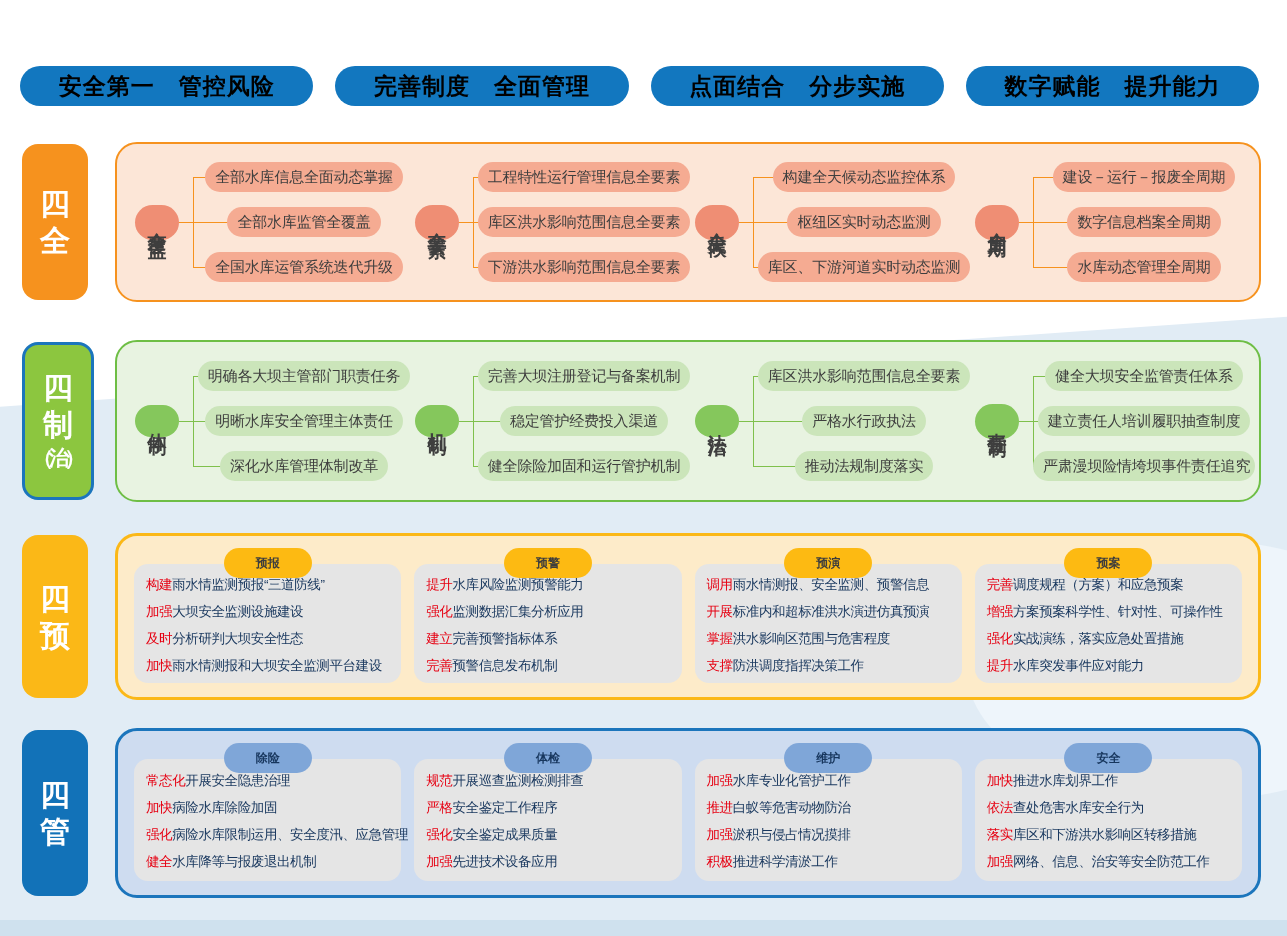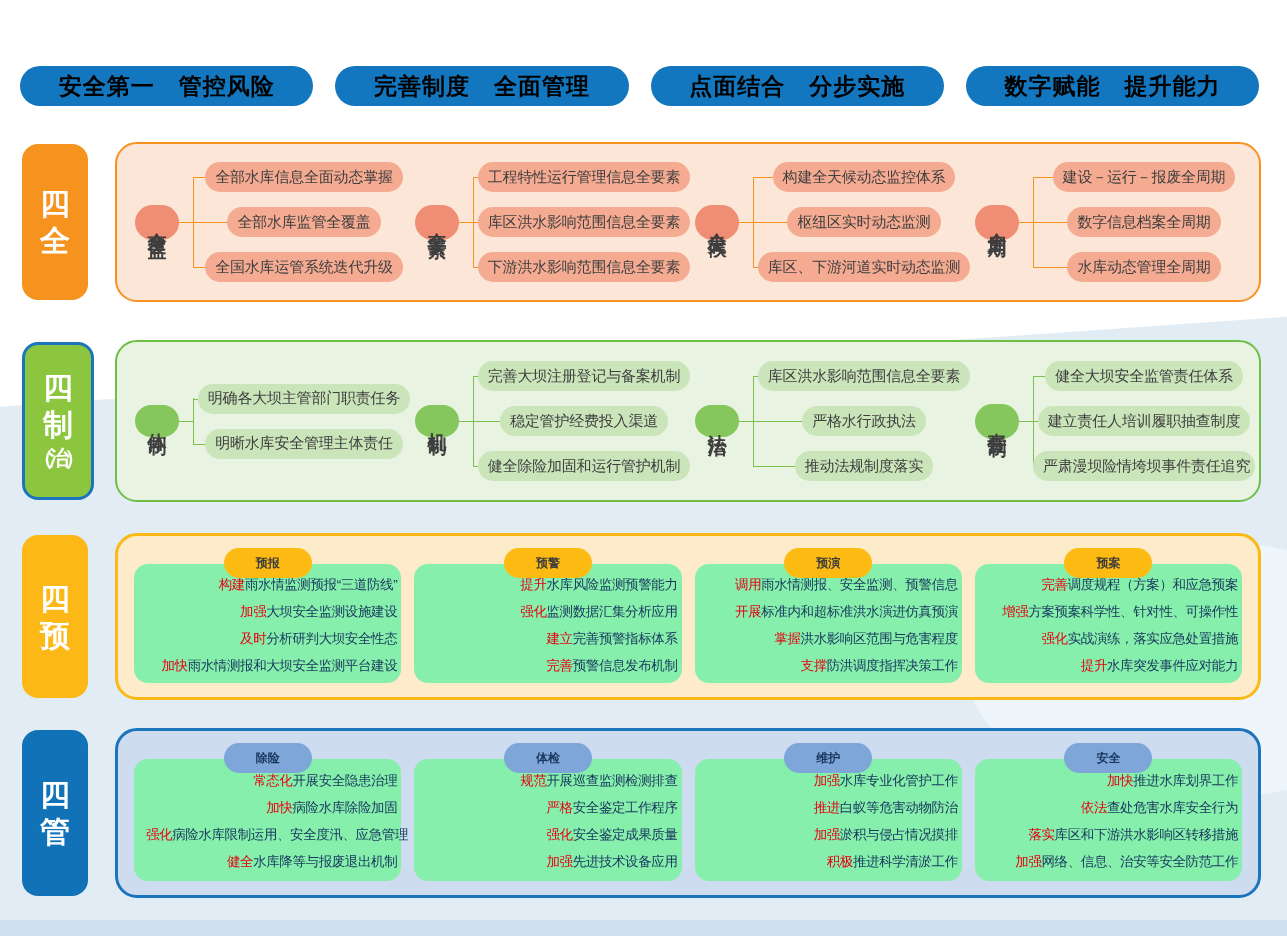--- a/index.html
+++ b/index.html
@@ -56,22 +56,22 @@
   .titem{position:relative;z-index:1;background:var(--gi);border-radius:15px;height:30px;
          display:flex;align-items:center;padding:0 10px;max-width:222px;box-sizing:border-box;
          font-size:15px;letter-spacing:-0.2px;white-space:nowrap;color:var(--ink,#3E3E3E);}
   
   .cols{position:absolute;inset:0;display:flex;gap:13px;padding:12px 16px 14px;}
   .col{flex:1;position:relative;}
   .chead{position:absolute;top:0;left:50%;transform:translateX(-50%);z-index:2;height:30px;
          padding:0 32px;border-radius:17px;font-size:12px;font-weight:bold;line-height:30px;white-space:nowrap;}
   .row-siyu   .chead{background:var(--gold-pill,#FDBA12);color:#3d3d3d;}
   .row-siguan .chead{background:var(--blue-pill,#7FA6D8);color:var(--navy,#17365D);}
-  .card{position:absolute;left:0;right:0;top:16px;bottom:0;background:#86efac;border-radius:14px;
-        padding:8px 4px 6px 12px;display:flex;flex-direction:column;justify-content:center;box-sizing:border-box;text-align:right;}
+  .card{position:absolute;left:0;right:0;top:16px;bottom:0;background:#e5e5e5;border-radius:14px;
+        padding:8px 4px 6px 12px;display:flex;flex-direction:column;justify-content:center;box-sizing:border-box;}
   .card-item{font-size:13.5px;line-height:27px;letter-spacing:-0.4px;white-space:nowrap;
              color:var(--navy,#17365D);}
   .card-item .lead{color:var(--red,#E60012);}
 </style>
 </head>
 <body>
 
 <div class="canvas">
 
   <div class="wave1"></div>
@@ -177,20 +177,23 @@
               <span class="vtext">体制</span>
             </div>
             <div class="tconn"></div>
             <div class="titems">
               <div class="twrap">
                 <div class="titem">明确各大坝主管部门职责任务</div>
               </div>
               <div class="twrap">
                 <div class="titem">明晰水库安全管理主体责任</div>
               </div>
+              <div class="twrap">
+                <div class="titem">深化水库管理体制改革</div>
+              </div>
             </div>
           </div>
           <div class="tree-group">
             <div class="tlabel">
               <span class="vtext">机制</span>
             </div>
             <div class="tconn"></div>
             <div class="titems">
               <div class="twrap">
                 <div class="titem">完善大坝注册登记与备案机制</div>

